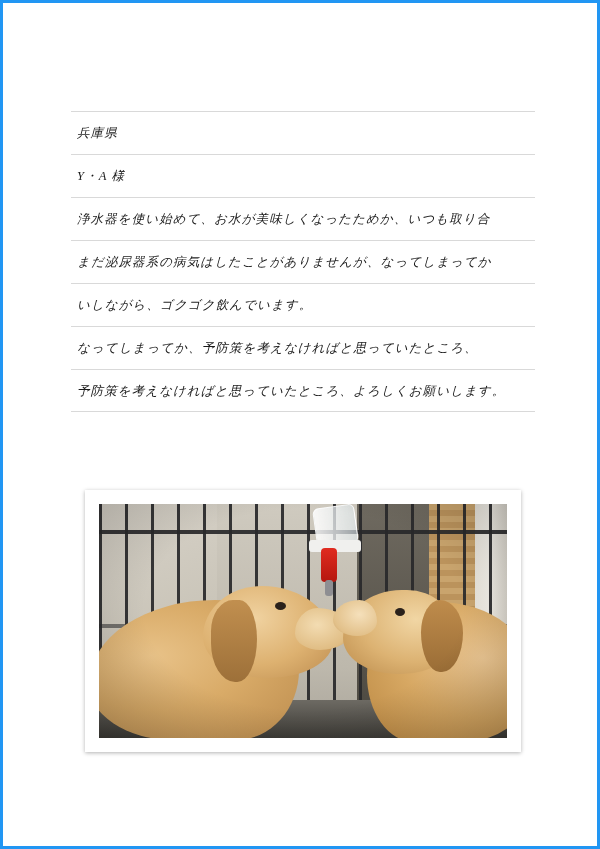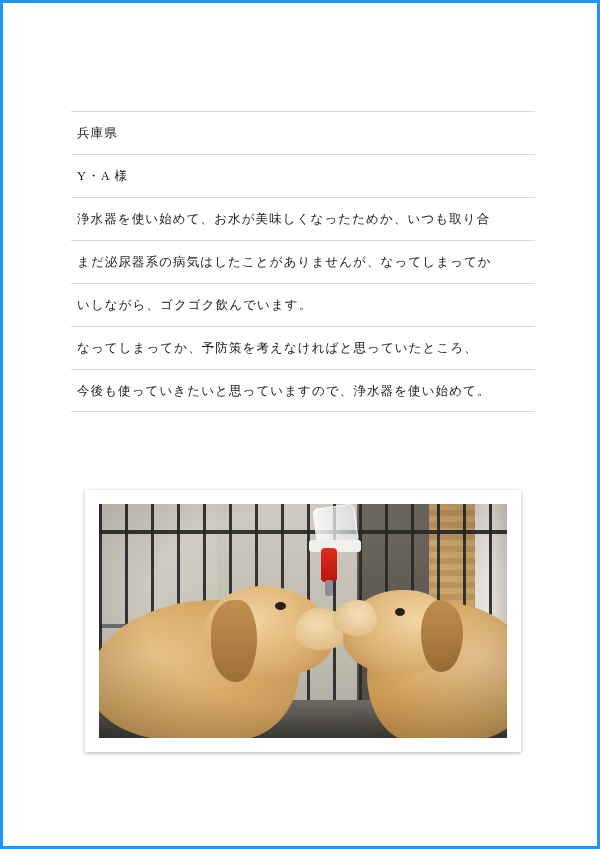--- a/index.html
+++ b/index.html
@@ -13,20 +13,21 @@
     font-family: "Liberation Serif", "DejaVu Serif", serif;
     overflow: hidden;
   }
   #page {
     position: relative;
     width: 600px;
     height: 849px;
     box-sizing: border-box;
     border: 3px solid #2196f3;
     background: #ffffff;
+    font-style: italic;
   }
   #sheet {
     position: absolute;
     left: 0;
     top: 0;
     right: 0;
     bottom: 0;
     background: #ffffff;
   }
   
@@ -228,21 +229,21 @@
       <div class="line">
         <span class="txt">まだ泌尿器系の病気はしたことがありませんが、なってしまってか</span>
       </div>
       <div class="line">
         <span class="txt">いしながら、ゴクゴク飲んでいます。</span>
       </div>
       <div class="line">
         <span class="txt">なってしまってか、予防策を考えなければと思っていたところ、</span>
       </div>
       <div class="line">
-        <span class="txt">今後も使っていきたいと思っていますので、浄水器を使い始めて。</span>
+        <span class="txt">予防策を考えなければと思っていたところ、よろしくお願いします。</span>
       </div>
     </div>
 
     <div id="photo-frame">
       <div id="photo">
         <div class="ph-layer wall-left"></div>
         <div class="ph-layer wall-mid"></div>
         <div class="ph-layer door-dark"></div>
         <div class="ph-layer door-wood"></div>
         <div class="ph-layer door-frame-white"></div>

